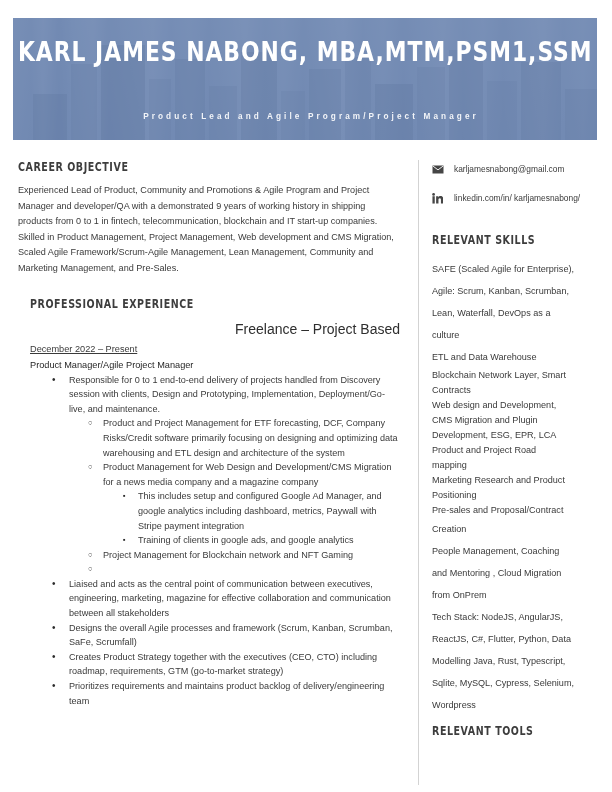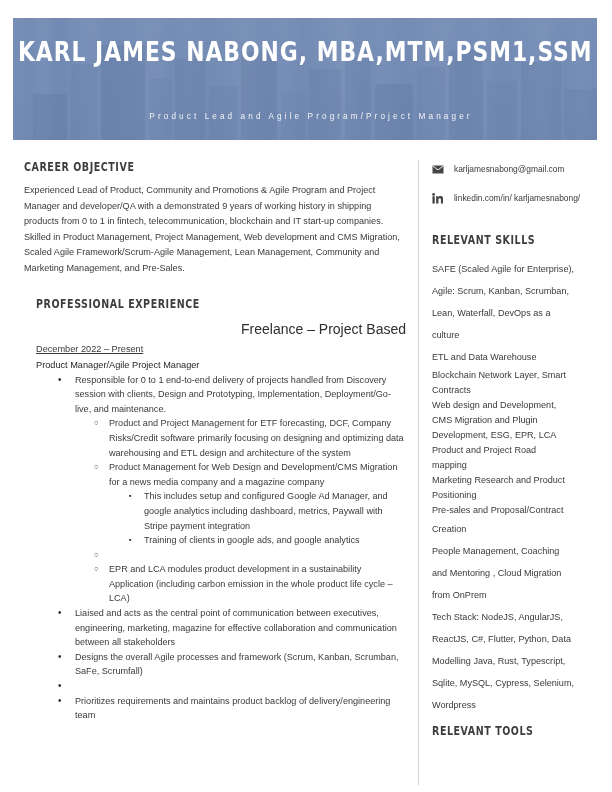--- a/index.html
+++ b/index.html
@@ -86,39 +86,39 @@
     color: #ffffff;
     white-space: nowrap;
     transform: scaleX(0.90);
     text-align: center;
     line-height: 1.1;
     margin: 0 0 9px 0;
   }
   .job-subtitle {
     font-family: "Liberation Sans", sans-serif;
     font-size: 8.2px;
-    font-weight: normal;
+    font-weight: bold;
     letter-spacing: 3.1px;
     color: #f2f4f8;
     white-space: nowrap;
     margin: 0;
     padding-left: 12px;
   }
 
   
   .content {
     position: absolute;
     left: 0;
     top: 160px;
     width: 612px;
     height: 632px;
   }
   .col-left {
     position: absolute;
-    left: 24px;
+    left: 18px;
     top: 0;
     width: 382px;
   }
   .divider {
     position: absolute;
     left: 418px;
     top: 0;
     width: 1px;
     height: 625px;
     background: #d3d3d3;
@@ -305,45 +305,46 @@
               <div class="bullet-row">
                 <span class="bullet-mark">▪</span>
                 <span class="bullet-text">Training of clients in google ads, and google analytics</span>
               </div>
             </li>
           </ul>
           <ul class="lvl2">
             <li>
               <div class="bullet-row">
                 <span class="bullet-mark">○</span>
+                <span class="bullet-text">Project Management for Blockchain network and NFT Gaming</span>
               </div>
             </li>
             <li>
               <div class="bullet-row">
                 <span class="bullet-mark">○</span>
-                <span class="bullet-text">EPR and LCA modules product development in a sustainability Application (including carbon emission in the whole product life cycle – LCA)</span>
               </div>
             </li>
           </ul>
           <ul class="lvl1">
             <li>
               <div class="bullet-row">
                 <span class="bullet-mark">•</span>
                 <span class="bullet-text">Liaised and acts as the central point of communication between executives, engineering, marketing, magazine for effective collaboration and communication between all stakeholders</span>
               </div>
             </li>
             <li>
               <div class="bullet-row">
                 <span class="bullet-mark">•</span>
                 <span class="bullet-text">Designs the overall Agile processes and framework (Scrum, Kanban, Scrumban, SaFe, Scrumfall)</span>
               </div>
             </li>
             <li>
               <div class="bullet-row">
                 <span class="bullet-mark">•</span>
+                <span class="bullet-text">Creates Product Strategy together with the executives (CEO, CTO) including roadmap, requirements, GTM (go-to-market strategy)</span>
               </div>
             </li>
             <li>
               <div class="bullet-row">
                 <span class="bullet-mark">•</span>
                 <span class="bullet-text">Prioritizes requirements and maintains product backlog of delivery/engineering team</span>
               </div>
             </li>
           </ul>
         </div>

